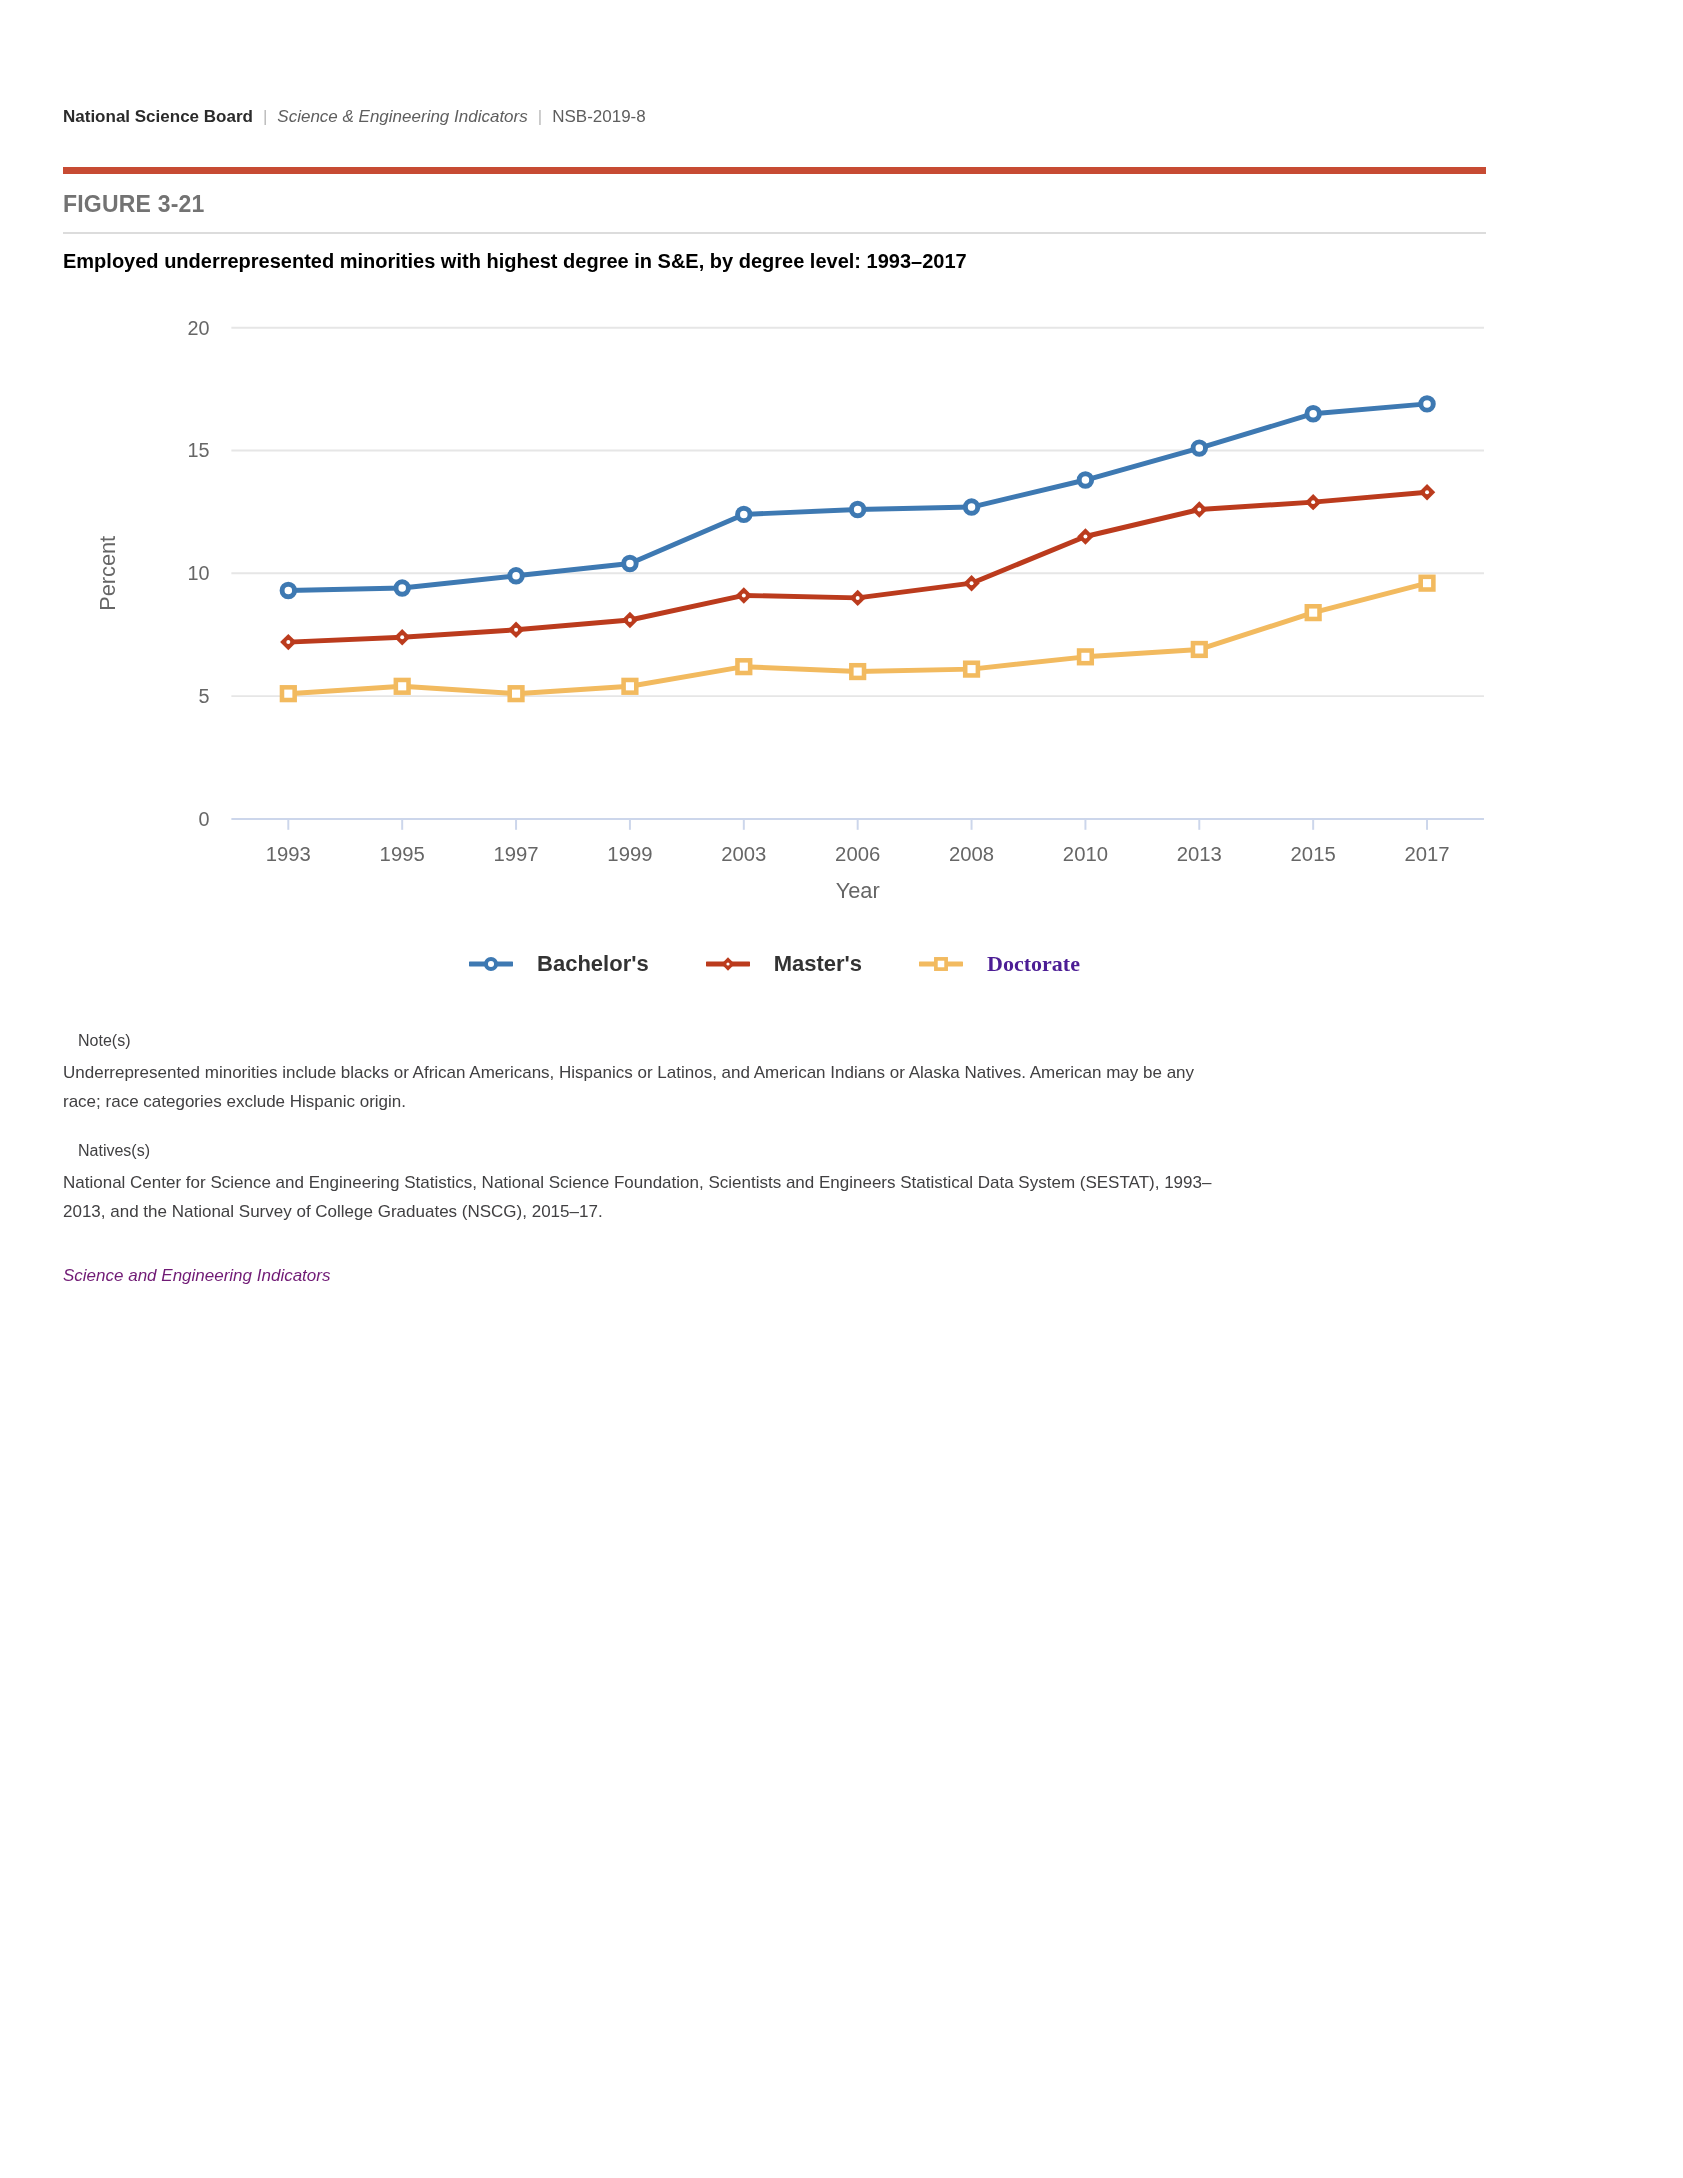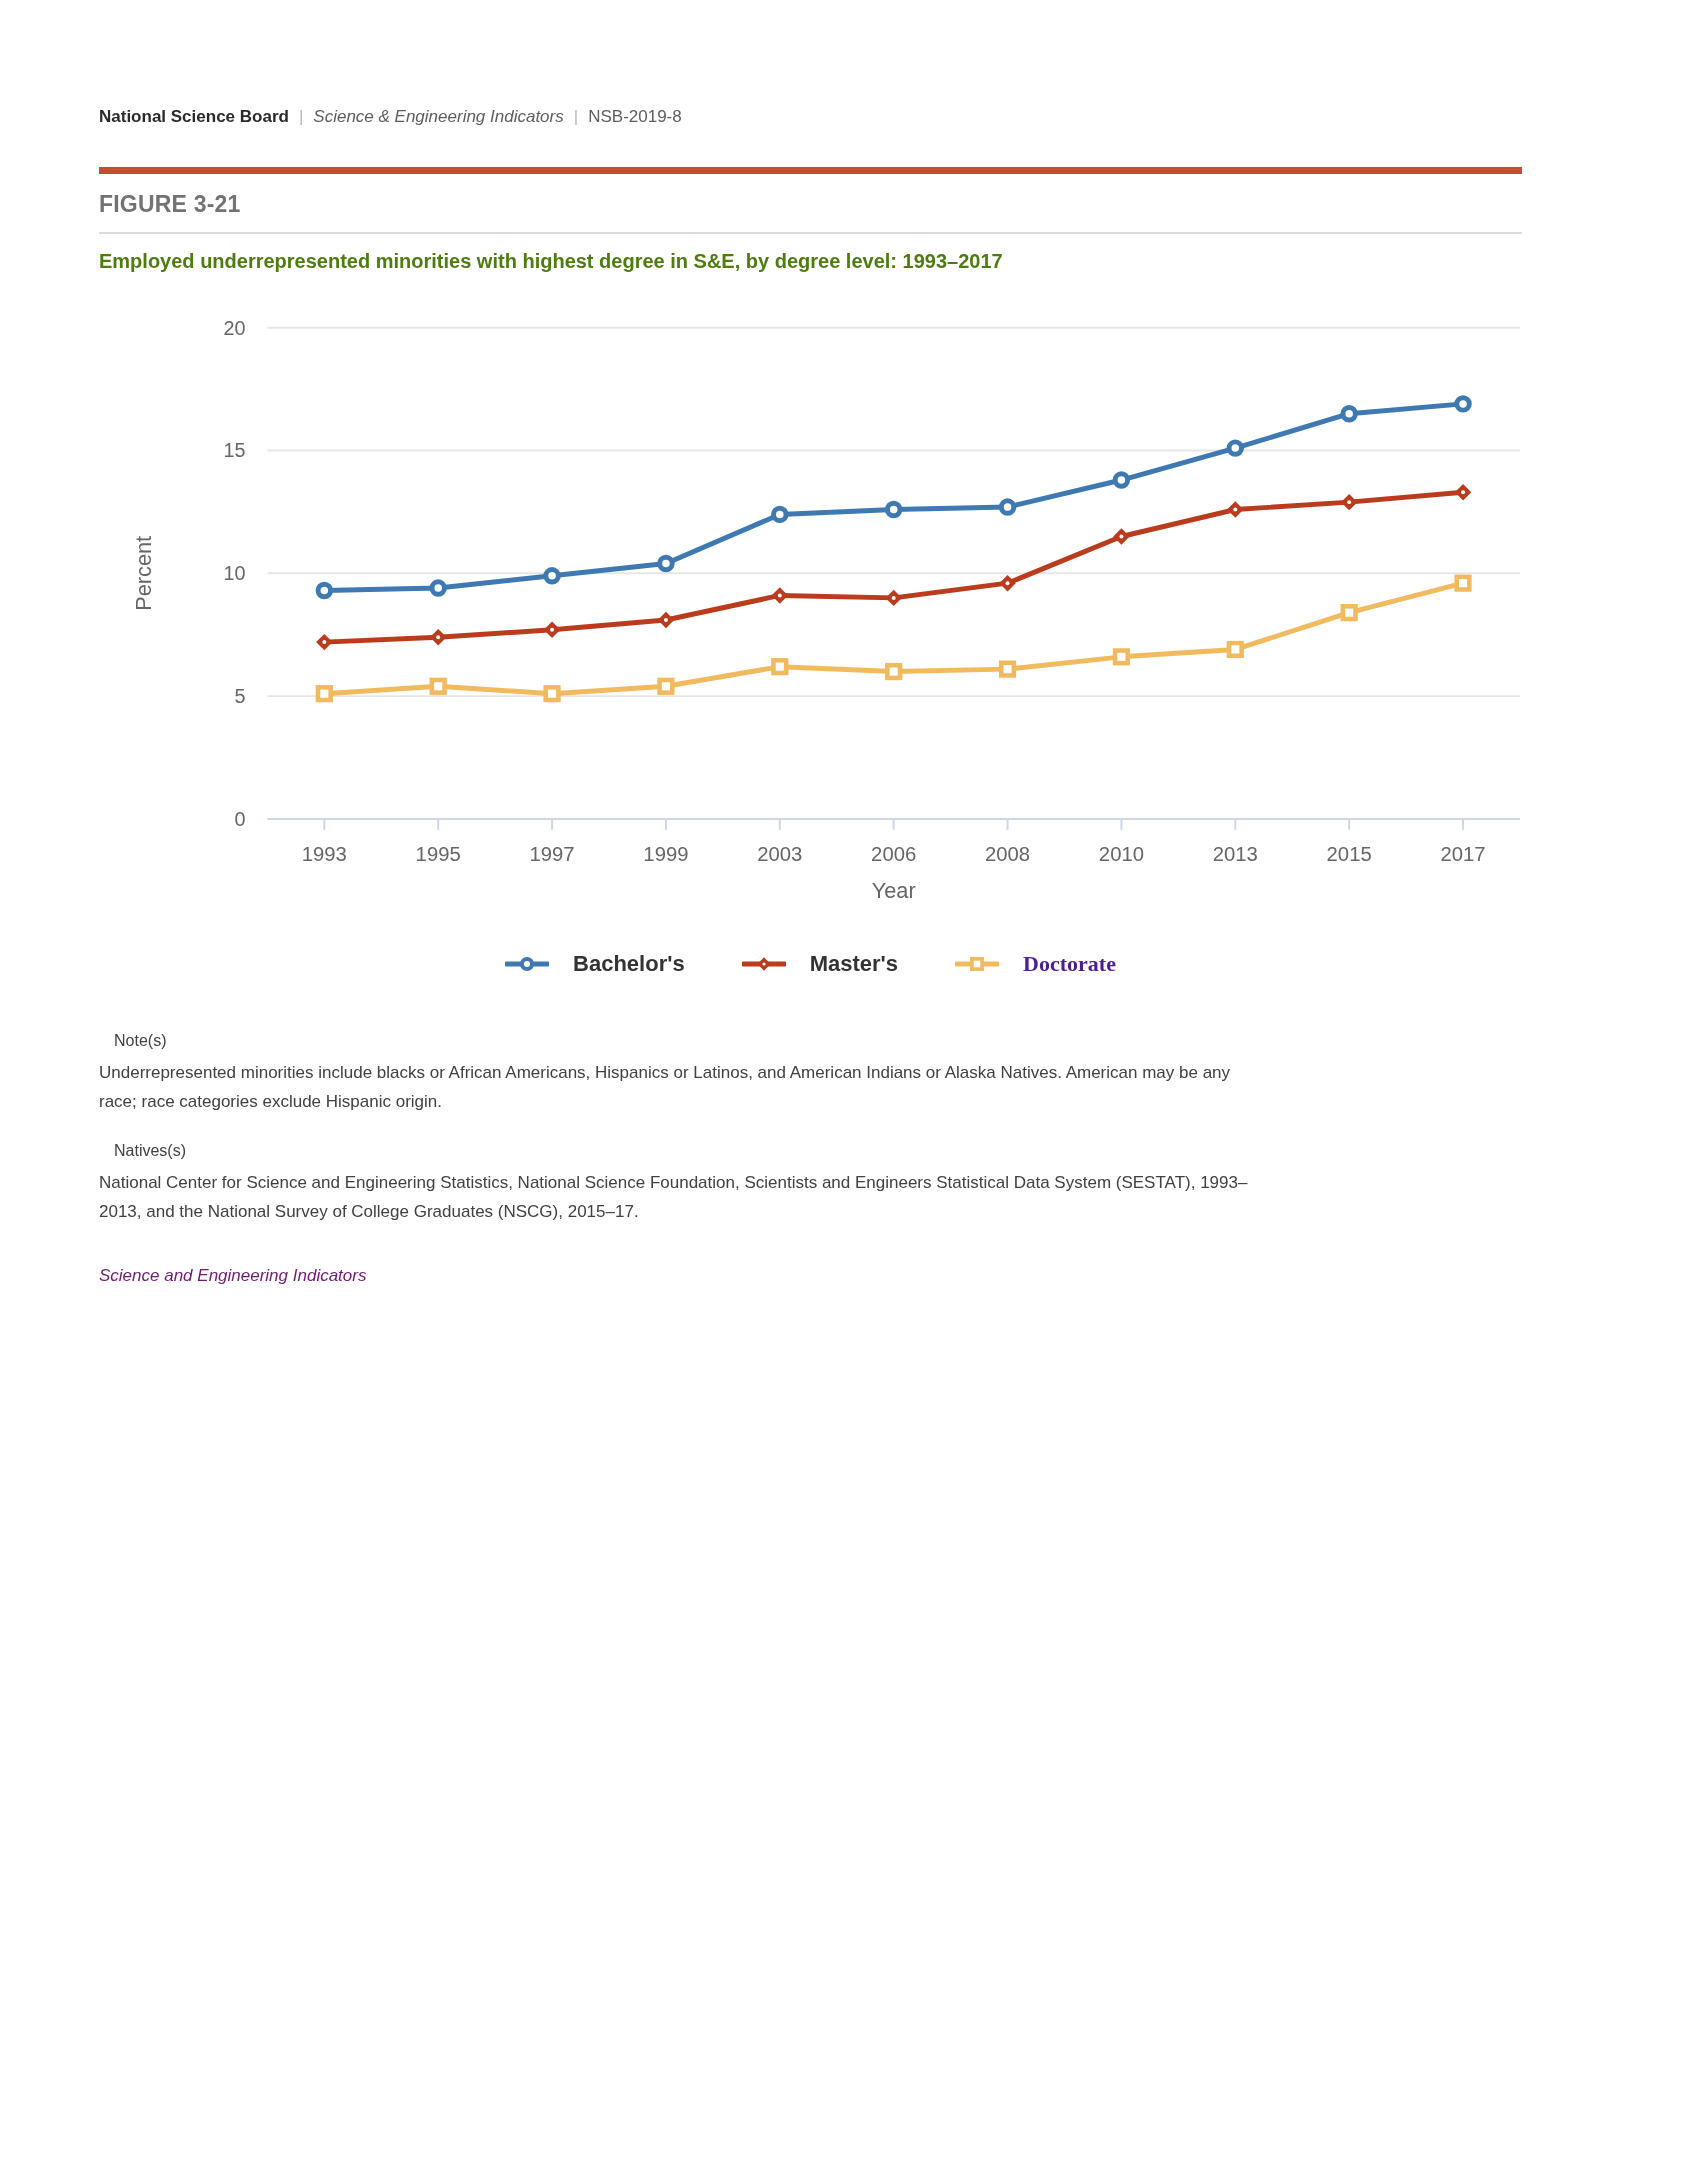--- a/index.html
+++ b/index.html
@@ -1,21 +1,21 @@
 <!DOCTYPE html>
 <html><head>
 <meta charset="utf-8">
 <style>
   html, body { margin: 0; padding: 0; background: #ffffff; }
   body {
     width: 1683px; height: 2178px;
     font-family: "Liberation Sans", "DejaVu Sans", sans-serif;
     -webkit-font-smoothing: antialiased;
   }
-  .page { padding: 107px 161px 0 99px; width: 1423px; box-sizing: content-box; }
+  .page { padding: 107px 161px 0 63px; width: 1423px; box-sizing: content-box; }
 
   
   .report-header { font-size: 17px; color: #666; white-space: nowrap; }
   .report-header .brand { font-weight: bold; color: #2b2b2b; }
   .report-header .sep { color: #b9b9b9; margin: 0 10px; font-weight: normal; }
   .report-header .pub { font-style: italic; color: #5e5e5e; }
   .report-header .report-id { color: #5e5e5e; }
 
   .rule { margin-top: 40px; height: 7px; width: 100%; }
 
@@ -47,21 +47,21 @@
   <header class="report-header">
     <span class="brand">National Science Board</span><span class="sep">|</span><span class="pub">Science &amp; Engineering Indicators</span><span class="sep">|</span><span class="report-id">NSB-2019-8</span>
   </header>
 
   <div class="rule" style="background: rgb(199, 75, 51);"></div>
 
   <div class="figure-label">FIGURE 3-21</div>
 
   <hr class="divider">
 
-  <h1 class="fig-title" style="color: #4d7c0f;">Employed underrepresented minorities with highest degree in S&amp;E, by degree level: 1993–2017</h1>
+  <h1 class="fig-title" style="color: #000000;">Employed underrepresented minorities with highest degree in S&amp;E, by degree level: 1993–2017</h1>
 
   <figure class="chart" style="margin-left:0;margin-right:0;">
     <svg id="chart-svg" width="1423" height="606" viewBox="0 0 1437 612">
         <line x1="170" y1="395" x2="1435" y2="395" stroke="#e6e6e6" stroke-width="2"></line>
         <line x1="170" y1="271" x2="1435" y2="271" stroke="#e6e6e6" stroke-width="2"></line>
         <line x1="170" y1="147" x2="1435" y2="147" stroke="#e6e6e6" stroke-width="2"></line>
         <line x1="170" y1="23" x2="1435" y2="23" stroke="#e6e6e6" stroke-width="2"></line>
         <text x="148" y="526" text-anchor="end" font-size="20" fill="#666666">0</text>
         <text x="148" y="402" text-anchor="end" font-size="20" fill="#666666">5</text>
         <text x="148" y="278" text-anchor="end" font-size="20" fill="#666666">10</text>

